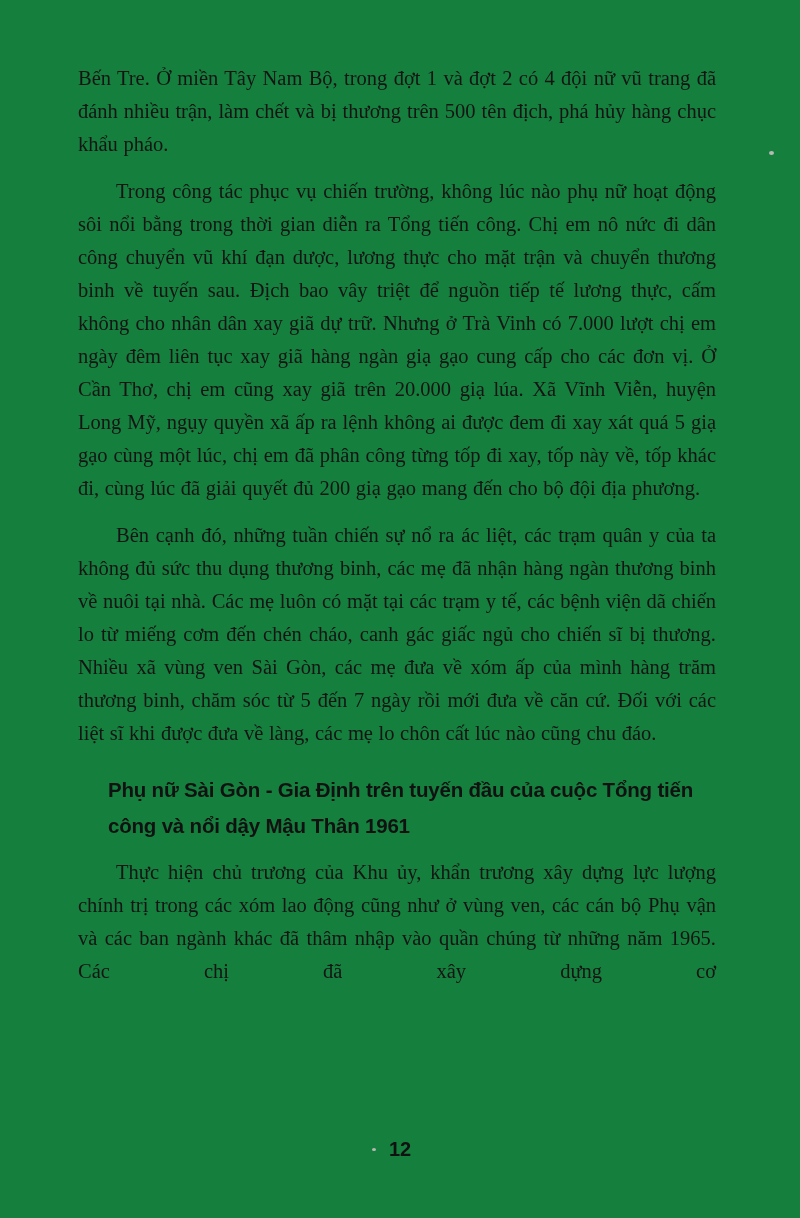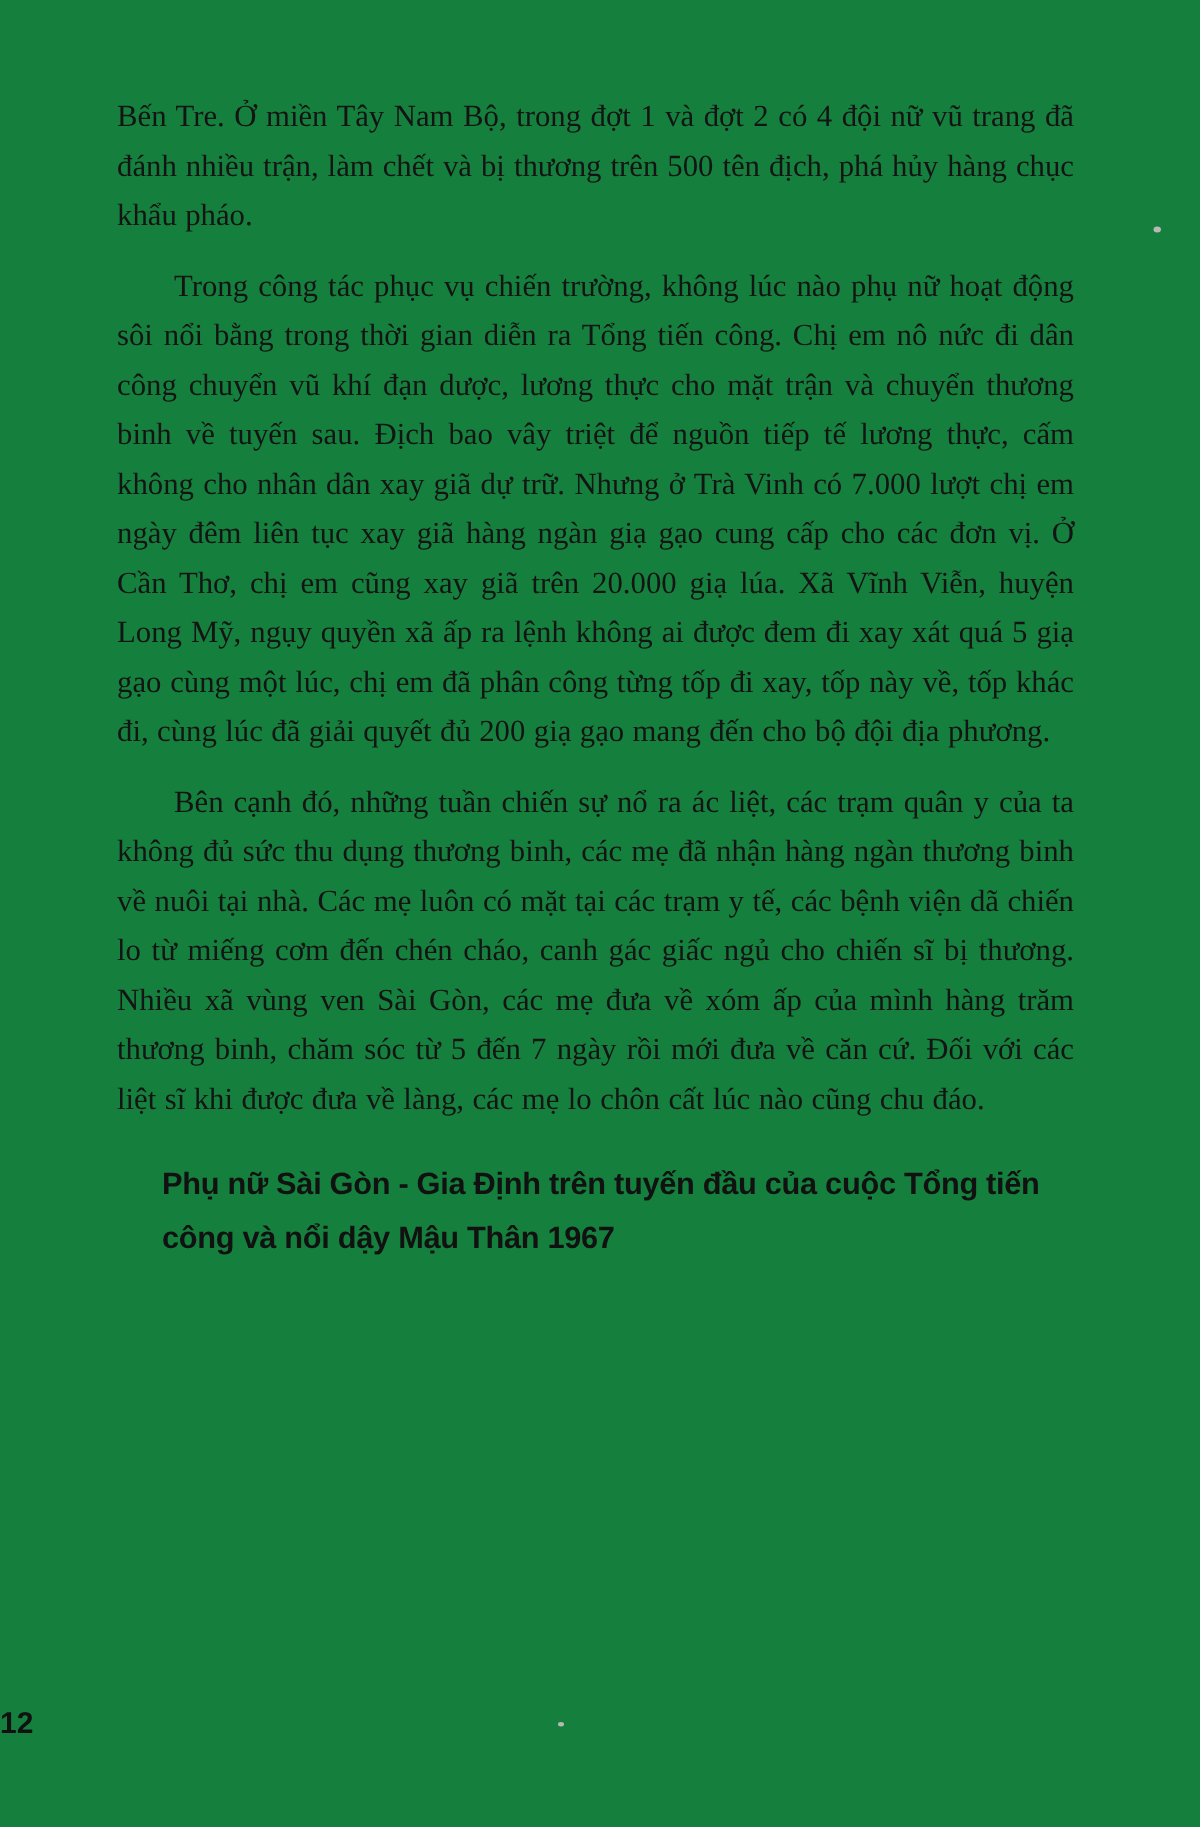--- a/index.html
+++ b/index.html
@@ -51,21 +51,21 @@
     line-height: 36px;
     letter-spacing: -0.2px;
     text-align: left;
     color: #111111;
   }
   .page-number {
     position: absolute;
     left: 0;
     width: 800px;
     top: 1138px;
-    text-align: left;
+    text-align: center;
     font-family: "Liberation Sans", "DejaVu Sans", sans-serif;
     font-weight: bold;
     font-size: 20px;
     color: #111111;
   }
   .speck {
     position: absolute;
     width: 5px;
     height: 4px;
     border-radius: 50%;
@@ -80,22 +80,23 @@
 <div class="page">
 
   <main class="text-block">
 
     <p class="para no-indent">Bến Tre. Ở miền Tây Nam Bộ, trong đợt 1 và đợt 2 có 4 đội nữ vũ trang đã đánh nhiều trận, làm chết và bị thương trên 500 tên địch, phá hủy hàng chục khẩu pháo.</p>
 
     <p class="para">Trong công tác phục vụ chiến trường, không lúc nào phụ nữ hoạt động sôi nổi bằng trong thời gian diễn ra Tổng tiến công. Chị em nô nức đi dân công chuyển vũ khí đạn dược, lương thực cho mặt trận và chuyển thương binh về tuyến sau. Địch bao vây triệt để nguồn tiếp tế lương thực, cấm không cho nhân dân xay giã dự trữ. Nhưng ở Trà Vinh có 7.000 lượt chị em ngày đêm liên tục xay giã hàng ngàn giạ gạo cung cấp cho các đơn vị. Ở Cần Thơ, chị em cũng xay giã trên 20.000 giạ lúa. Xã Vĩnh Viễn, huyện Long Mỹ, ngụy quyền xã ấp ra lệnh không ai được đem đi xay xát quá 5 giạ gạo cùng một lúc, chị em đã phân công từng tốp đi xay, tốp này về, tốp khác đi, cùng lúc đã giải quyết đủ 200 giạ gạo mang đến cho bộ đội địa phương.</p>
 
     <p class="para">Bên cạnh đó, những tuần chiến sự nổ ra ác liệt, các trạm quân y của ta không đủ sức thu dụng thương binh, các mẹ đã nhận hàng ngàn thương binh về nuôi tại nhà. Các mẹ luôn có mặt tại các trạm y tế, các bệnh viện dã chiến lo từ miếng cơm đến chén cháo, canh gác giấc ngủ cho chiến sĩ bị thương. Nhiều xã vùng ven Sài Gòn, các mẹ đưa về xóm ấp của mình hàng trăm thương binh, chăm sóc từ 5 đến 7 ngày rồi mới đưa về căn cứ. Đối với các liệt sĩ khi được đưa về làng, các mẹ lo chôn cất lúc nào cũng chu đáo.</p>
 
-    <h2 class="heading">Phụ nữ Sài Gòn - Gia Định trên tuyến đầu của cuộc Tổng tiến công và nổi dậy Mậu Thân 1967</h2>
+    <h2 class="heading">Phụ nữ Sài Gòn - Gia Định trên tuyến đầu của cuộc Tổng tiến công và nổi dậy Mậu Thân 1961</h2>
 
+    <p class="para continues">Thực hiện chủ trương của Khu ủy, khẩn trương xây dựng lực lượng chính trị trong các xóm lao động cũng như ở vùng ven, các cán bộ Phụ vận và các ban ngành khác đã thâm nhập vào quần chúng từ những năm 1965. Các chị đã xây dựng cơ</p>
 
   </main>
 
   <div class="page-number">12</div>
 
   <div class="speck s1"></div>
   <div class="speck s2"></div>
 
 </div>
 

